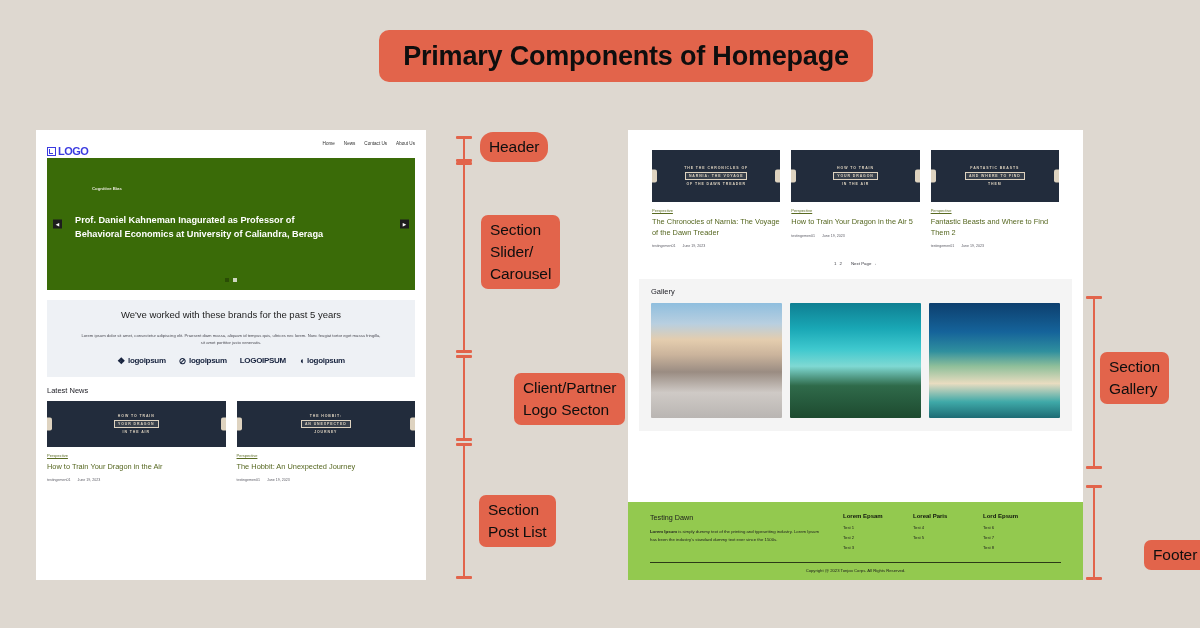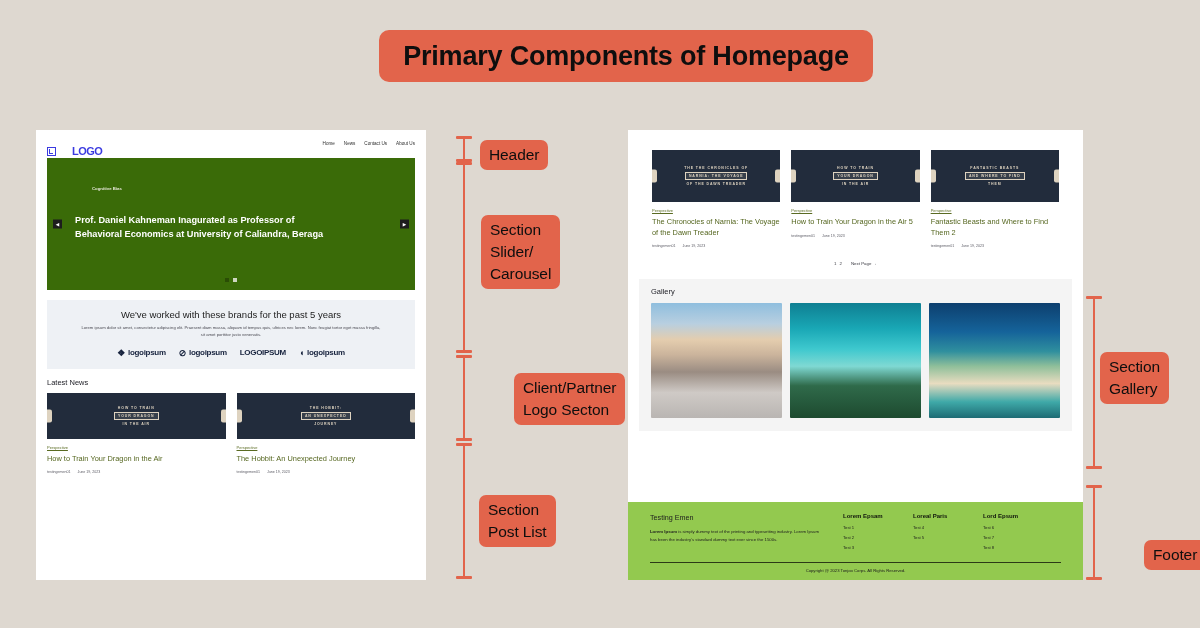--- a/index.html
+++ b/index.html
@@ -26,21 +26,21 @@
   .panel { position: absolute; background: #ffffff; overflow: hidden; }
   #left-panel  { left: 36px;  top: 130px; width: 390px; height: 450px; }
   #right-panel { left: 628px; top: 130px; width: 455px; height: 450px; }
 
   
   .mock-header {
     height: 26px; display: flex; align-items: center;
     justify-content: space-between; padding: 0 11px;
     background: #fff;
   }
-  .logo-wrap { display: flex; align-items: center; gap: 16px; margin-top: 16px; }
+  .logo-wrap { display: flex; align-items: center; gap: 2px; margin-top: 16px; }
   .logo-mark {
     width: 9px; height: 9px; border: 1.6px solid #3a3ae0; position: relative;
   }
   .logo-mark::after{
     content:""; position:absolute; left:1px; bottom:1px; width:3px; height:4px;
     border-left:1.4px solid #3a3ae0; border-bottom:1.4px solid #3a3ae0;
   }
   .logo-text { font-size: 11px; font-weight: 700; color: #3a3ae0; letter-spacing: -0.5px; }
   .mock-nav { display: flex; gap: 9px; }
   .mock-nav span { font-size: 4.6px; color: #2e2e2e; }
@@ -65,21 +65,21 @@
   .arrow.right { right: 6px; }
   .dots { position: absolute; bottom: 8px; left: 0; right: 0; display: flex; gap: 4px; justify-content: center; }
   .dot { width: 4px; height: 4px; background: #2a4d05; }
   .dot.active { background: #cfd6c2; }
 
   
   .clients {
     margin: 10px 11px 0 11px; background: #eef1f5; padding: 9px 12px 11px;
     text-align: center;
   }
-  .clients h3 { font-size: 9.5px; font-weight: 400; color: #1c1c1c; margin-bottom: 4px; }
+  .clients h3 { font-size: 9.5px; font-weight: 400; color: #1c1c1c; margin-bottom: 12px; }
   .clients p { font-size: 4.2px; color: #4a4a52; line-height: 1.75; max-width: 300px; margin: 0 auto 9px; }
   .logo-row { display: flex; align-items: center; justify-content: center; gap: 13px; }
   .brand { display: flex; align-items: center; gap: 3px; font-size: 8px; font-weight: 700; color: #16223d; letter-spacing: -0.3px; }
   .brand .gl { font-size: 9px; }
 
   
   .section-label { font-size: 7.5px; color: #24242b; margin: 9px 0 6px 11px; }
   .post-grid { display: flex; gap: 11px; padding: 0 11px; }
   .post-card { flex: 1; }
   .thumb {
@@ -294,21 +294,21 @@
       <div class="gallery-row">
         <div class="ph ph-1"></div>
         <div class="ph ph-2"></div>
         <div class="ph ph-3"></div>
       </div>
     </div>
 
     <div class="mock-footer">
       <div class="footer-cols">
         <div class="footer-about">
-          <h5>Testing Emen</h5>
+          <h5>Testing Dawn</h5>
           <p><b>Lorem Ipsum</b><span> is simply dummy text of the printing and typesetting industry. Lorem Ipsum has been the industry's standard dummy text ever since the 1500s.</span></p>
         </div>
         <div class="fcol">
           <h6>Lorem Epsam</h6>
           <span>Test 1</span>
           <span>Test 2</span>
           <span>Test 3</span>
         </div>
         <div class="fcol">
           <h6>Loreal Paris</h6>
@@ -351,21 +351,21 @@
     <div class="spine"></div>
     <div class="cap top"></div>
     <div class="cap bot"></div>
   </div>
   <div class="bracket" style="left:1086px; top:485px; height:95px;">
     <div class="spine"></div>
     <div class="cap top"></div>
     <div class="cap bot"></div>
   </div>
 
-  <div class="ann" style="left:480px; top:140px;">Header</div>
+  <div class="ann" style="left:480px; top:132px;border-radius:13px;">Header</div>
   <div class="ann" style="left:481px; top:215px;">Section
 Slider/
 Carousel</div>
   <div class="ann" style="left:478px; top:373px;margin-left:36px;">Client/Partner
 Logo Secton</div>
   <div class="ann" style="left:479px; top:495px;">Section
 Post List</div>
   <div class="ann" style="left:1100px; top:352px;">Section
 Gallery</div>
   <div class="ann" style="left:1102px; top:540px;margin-left:42px;">Footer</div>

